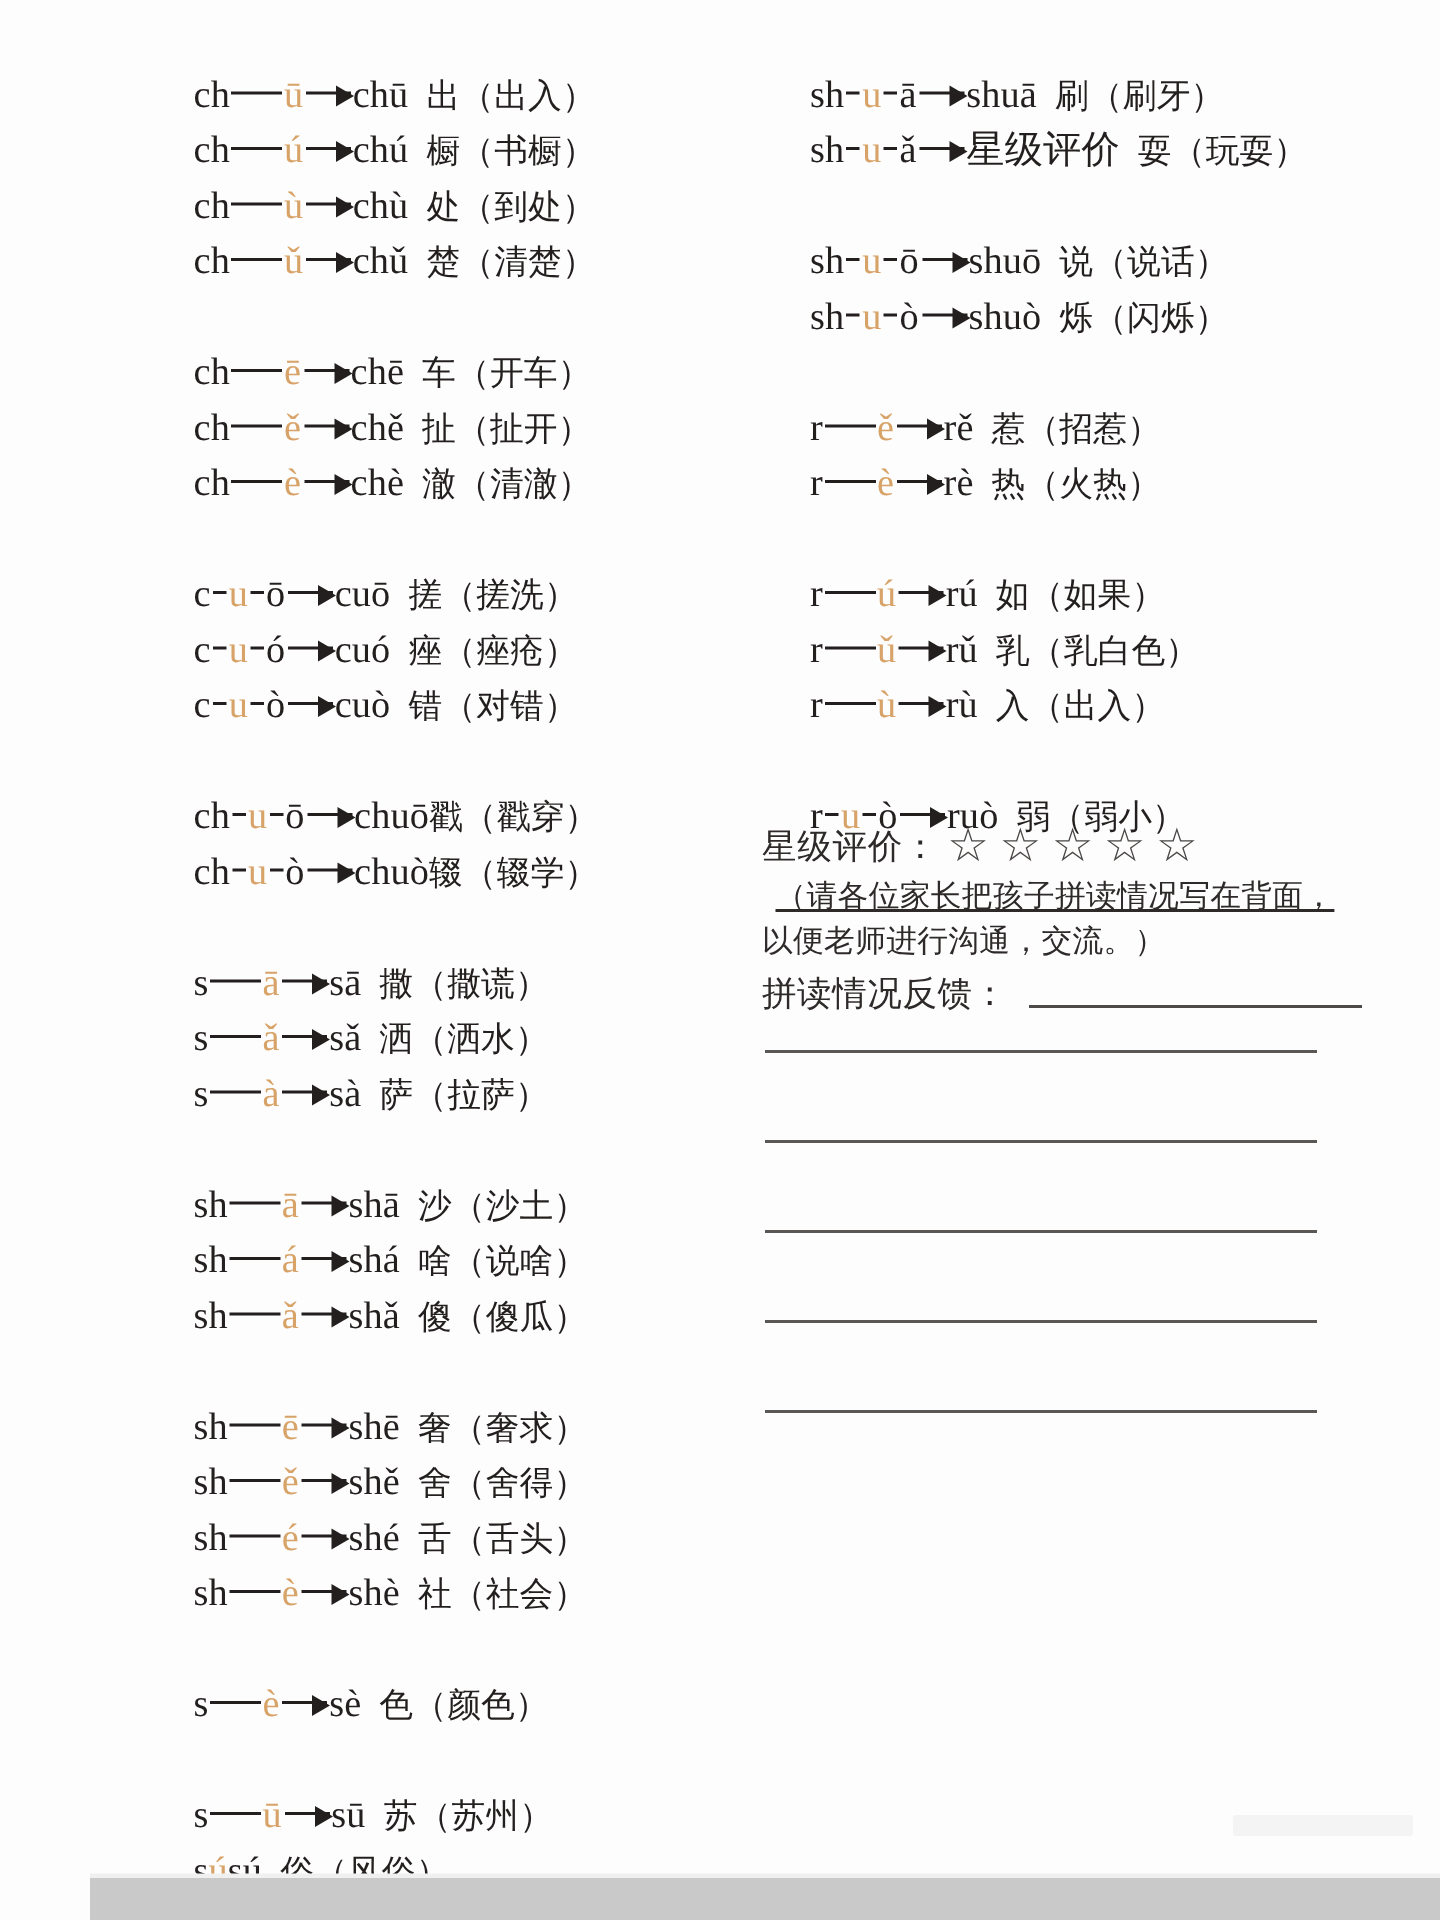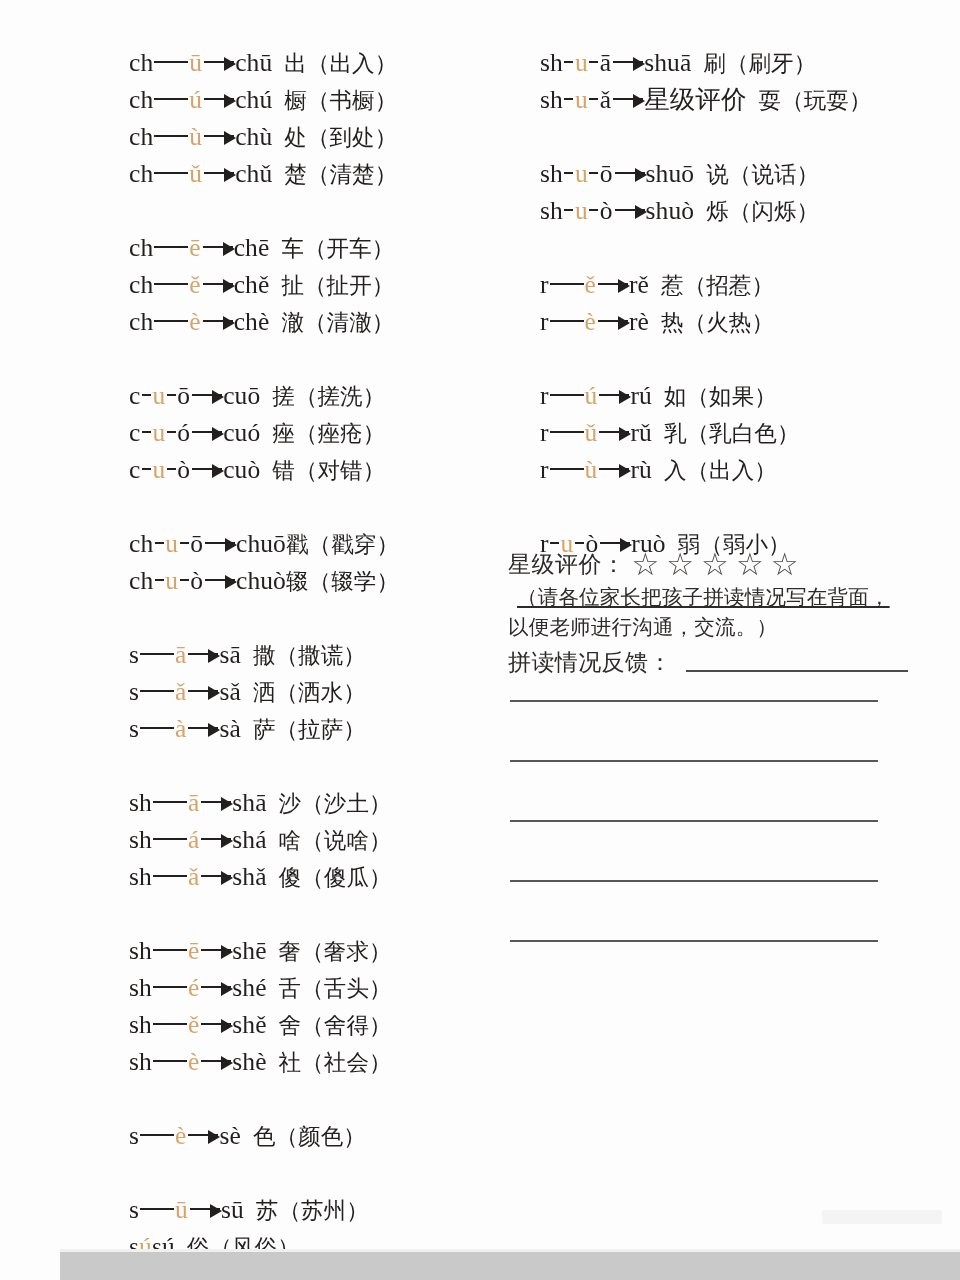--- a/index.html
+++ b/index.html
@@ -217,22 +217,22 @@
         <div class="row gap"></div>
         <div class="row"><span class="seg">s</span><span class="dash-long"></span><span class="vowel">ā</span><span class="arrow"></span><span class="result">sā</span><span class="sp-wide"></span><span class="han">撒</span><span class="han">（撒谎）</span></div>
         <div class="row"><span class="seg">s</span><span class="dash-long"></span><span class="vowel">ǎ</span><span class="arrow"></span><span class="result">sǎ</span><span class="sp-wide"></span><span class="han">洒</span><span class="han">（洒水）</span></div>
         <div class="row"><span class="seg">s</span><span class="dash-long"></span><span class="vowel">à</span><span class="arrow"></span><span class="result">sà</span><span class="sp-wide"></span><span class="han">萨</span><span class="han">（拉萨）</span></div>
         <div class="row gap"></div>
         <div class="row"><span class="seg">sh</span><span class="dash-long"></span><span class="vowel">ā</span><span class="arrow"></span><span class="result">shā</span><span class="sp-wide"></span><span class="han">沙</span><span class="han">（沙土）</span></div>
         <div class="row"><span class="seg">sh</span><span class="dash-long"></span><span class="vowel">á</span><span class="arrow"></span><span class="result">shá</span><span class="sp-wide"></span><span class="han">啥</span><span class="han">（说啥）</span></div>
         <div class="row"><span class="seg">sh</span><span class="dash-long"></span><span class="vowel">ǎ</span><span class="arrow"></span><span class="result">shǎ</span><span class="sp-wide"></span><span class="han">傻</span><span class="han">（傻瓜）</span></div>
         <div class="row gap"></div>
         <div class="row"><span class="seg">sh</span><span class="dash-long"></span><span class="vowel">ē</span><span class="arrow"></span><span class="result">shē</span><span class="sp-wide"></span><span class="han">奢</span><span class="han">（奢求）</span></div>
+        <div class="row"><span class="seg">sh</span><span class="dash-long"></span><span class="vowel">ě</span><span class="arrow"></span><span class="result">shě</span><span class="sp-wide"></span><span class="han">舍</span><span class="han">（舍得）</span></div>
         <div class="row"><span class="seg">sh</span><span class="dash-long"></span><span class="vowel">é</span><span class="arrow"></span><span class="result">shé</span><span class="sp-wide"></span><span class="han">舌</span><span class="han">（舌头）</span></div>
-        <div class="row"><span class="seg">sh</span><span class="dash-long"></span><span class="vowel">ě</span><span class="arrow"></span><span class="result">shě</span><span class="sp-wide"></span><span class="han">舍</span><span class="han">（舍得）</span></div>
         <div class="row"><span class="seg">sh</span><span class="dash-long"></span><span class="vowel">è</span><span class="arrow"></span><span class="result">shè</span><span class="sp-wide"></span><span class="han">社</span><span class="han">（社会）</span></div>
         <div class="row gap"></div>
         <div class="row"><span class="seg">s</span><span class="dash-long"></span><span class="vowel">è</span><span class="arrow"></span><span class="result">sè</span><span class="sp-wide"></span><span class="han">色</span><span class="han">（颜色）</span></div>
         <div class="row gap"></div>
         <div class="row"><span class="seg">s</span><span class="dash-long"></span><span class="vowel">ū</span><span class="arrow"></span><span class="result">sū</span><span class="sp-wide"></span><span class="han">苏</span><span class="han">（苏州）</span></div>
         <div class="row"><span class="seg">s</span><span class="vowel">ú</span><span class="result">sú</span><span class="sp-wide"></span><span class="han">俗</span><span class="han">（风俗）</span></div>
       </div>
     <div class="col-right">
         <div class="row"><span class="seg">sh</span><span class="dash-short"></span><span class="vowel">u</span><span class="dash-short"></span><span class="seg">ā</span><span class="arrow"></span><span class="result">shuā</span><span class="sp-wide"></span><span class="han">刷</span><span class="han">（刷牙）</span></div>
         <div class="row"><span class="seg">sh</span><span class="dash-short"></span><span class="vowel">u</span><span class="dash-short"></span><span class="seg">ǎ</span><span class="arrow"></span><span class="result">星级评价</span><span class="sp-wide"></span><span class="han">耍</span><span class="han">（玩耍）</span></div>

